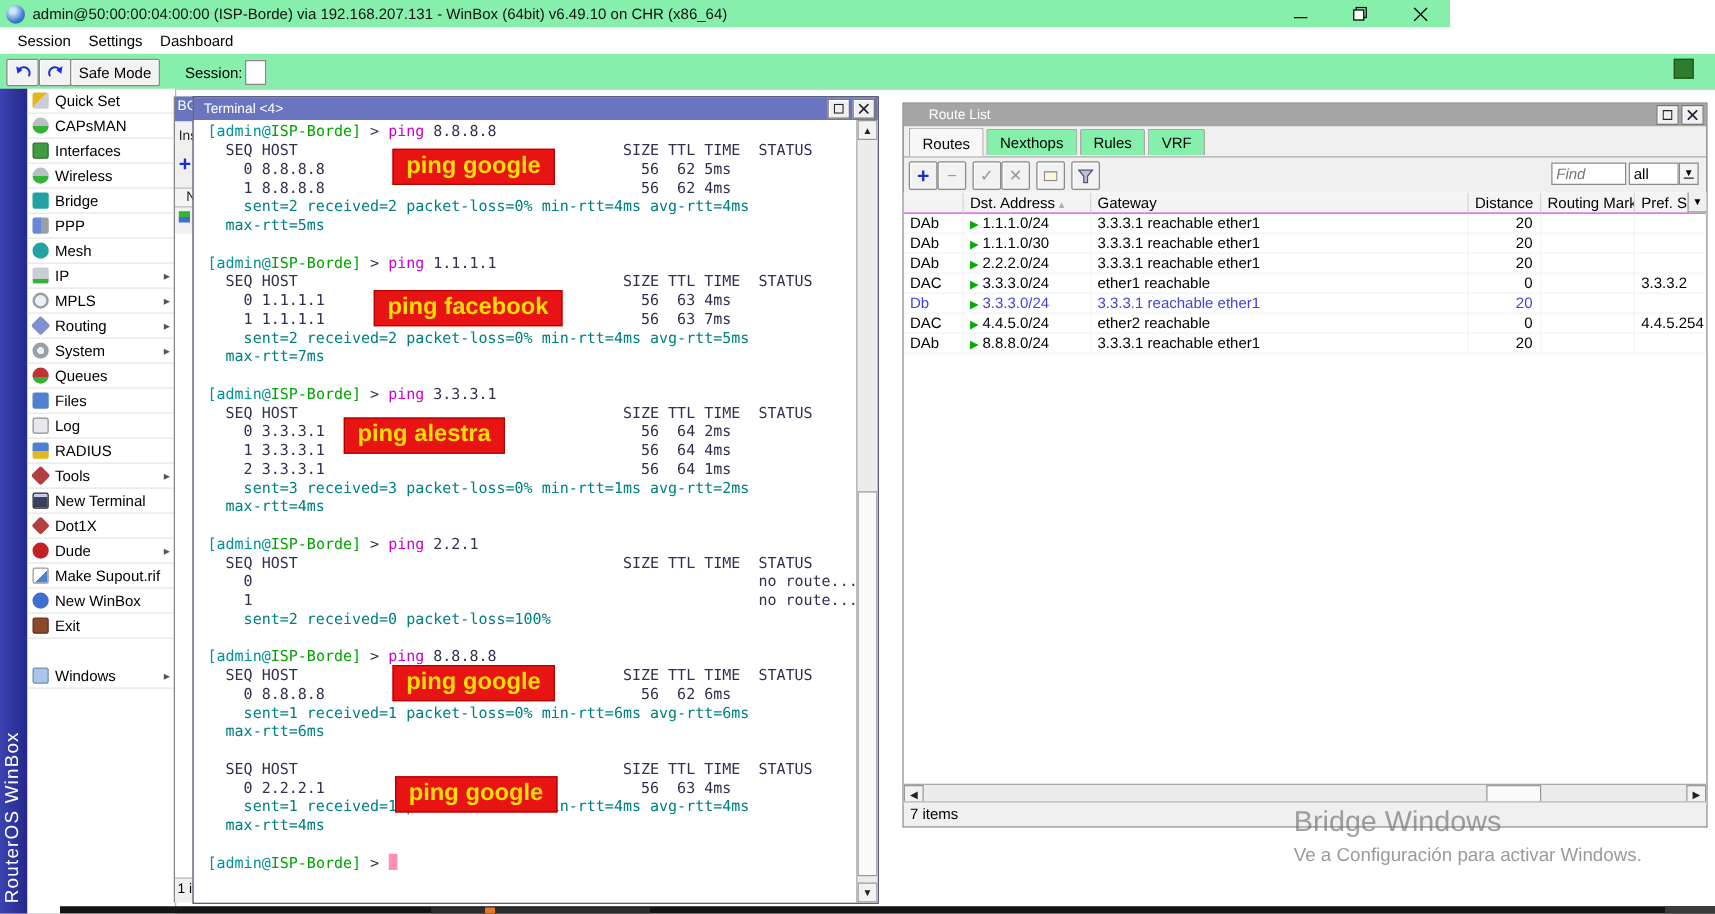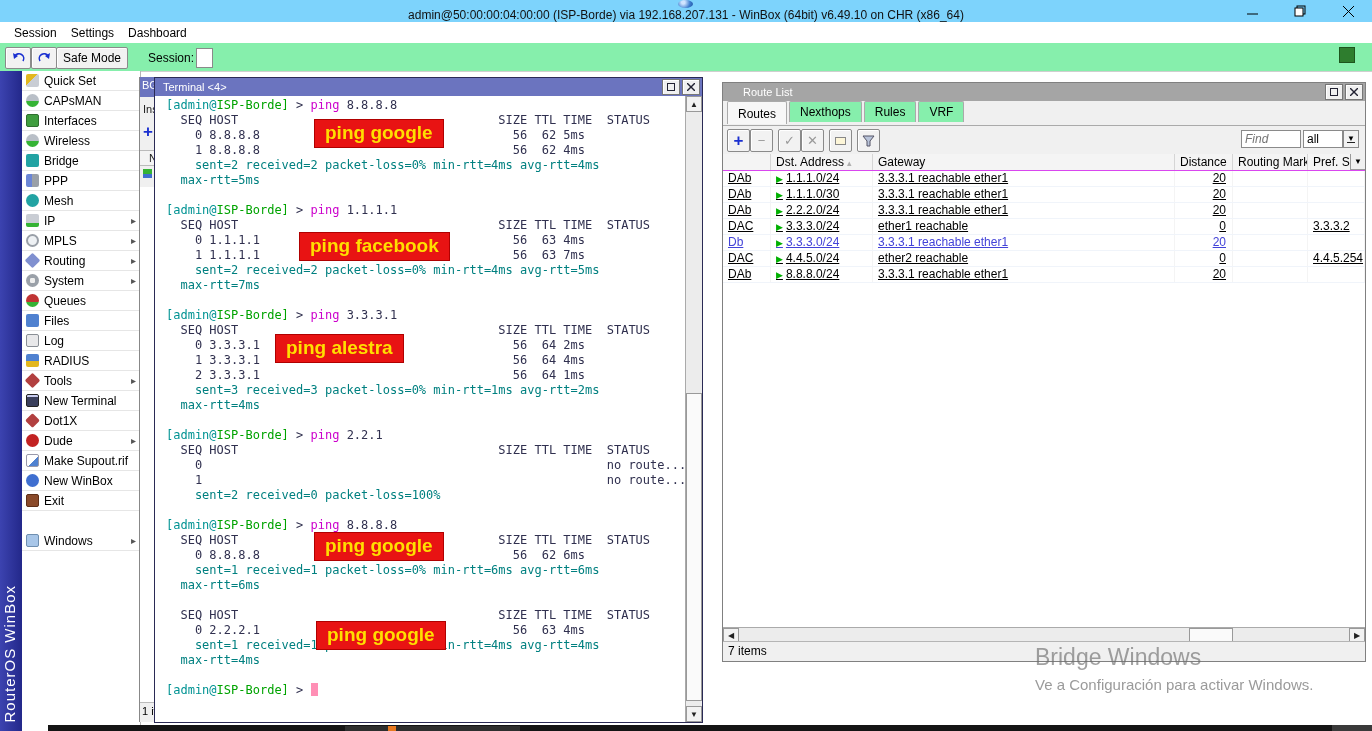--- a/index.html
+++ b/index.html
@@ -1,19 +1,19 @@
 <!DOCTYPE html>
 <html><head>
 <meta charset="utf-8">
 <style>
   html,body{margin:0;padding:0;background:#666;}
   #screen{position:relative;width:1372px;height:731px;background:#fff;overflow:hidden;
     font-family:"Liberation Sans",sans-serif;font-size:12px;color:#000;}
   
-  .titlebar{position:absolute;left:0;top:0;width:1372px;height:22px;background:#7dd3fc;display:flex;align-items:center;flex-direction:column;}
+  .titlebar{position:absolute;left:0;top:0;width:1160px;height:22px;background:#86efac;display:flex;align-items:center;}
   .appicon{width:15px;height:15px;border-radius:50%;margin:0 6px 0 5px;
     background:radial-gradient(circle at 35% 30%,#cfe4ff 15%,#3f7fd0 60%,#1c4fa0);}
   .apptitle{font-size:12px;color:#111;}
   .wincontrols{position:absolute;right:0;top:0;height:22px;display:flex;}
   .wcbtn{width:48px;height:22px;display:flex;align-items:center;justify-content:center;}
   .menubar{position:absolute;left:0;top:22px;width:1372px;height:21px;background:#fff;display:flex;align-items:center;}
   .menu-item{margin-left:14px;font-size:12px;}
   .toolbar{position:absolute;left:0;top:43px;width:1372px;height:28px;background:#86efac;border-bottom:1px solid #cfcfcf;}
   .tbtn{position:absolute;top:4px;height:20px;background:#f2f2f2;border:1px solid #8a8a8a;border-radius:2px;
     display:flex;align-items:center;justify-content:center;font-size:13px;color:#1a2fd0;box-shadow:inset 1px 1px 0 #fff;}
@@ -87,21 +87,21 @@
     font-weight:bold;font-size:19px;padding:2px 10px 3px 10px;white-space:nowrap;}
   .vscroll{position:absolute;right:0;top:18px;width:17px;bottom:0;background:#ececec;border-left:1px solid #aaa;box-sizing:border-box;}
   .sbtn{position:absolute;left:0;width:16px;height:16px;background:#f2f2f2;border:1px solid #999;
     box-sizing:border-box;font-size:8px;color:#222;display:flex;align-items:center;justify-content:center;}
   .vthumb{position:absolute;left:0;width:16px;background:#fafafa;border:1px solid #999;box-sizing:border-box;}
   
   .route-win{position:absolute;left:722px;top:82px;width:644px;height:580px;border:1px solid #808080;
     background:#f0f0f0;box-sizing:border-box;}
   .route-title{height:18px;background:#a5a5a5;color:#fff;display:flex;align-items:center;padding-left:20px;font-size:11px;}
   .route-title .btns{margin-left:auto;margin-right:2px;display:flex;}
-  .rtabs{height:24px;display:flex;align-items:flex-start;padding-left:4px;border-bottom:1px solid #aaa;}
+  .rtabs{height:24px;display:flex;align-items:center;padding-left:4px;border-bottom:1px solid #aaa;}
   .rtab{padding:3px 10px;font-size:12px;border:1px solid #aaa;border-bottom:none;margin-right:2px;
     background:#86efac;border-radius:2px 2px 0 0;}
   .rtab.active{background:#f7f7f7;padding-top:5px;}
   .rtoolbar{position:relative;height:29px;}
   .rbtn{position:absolute;top:3px;width:21px;height:21px;background:#f2f2f2;border:1px solid #8a8a8a;border-radius:2px;
     display:flex;align-items:center;justify-content:center;box-shadow:inset 1px 1px 0 #fff;font-size:13px;color:#999;}
   .rbtn.plus{color:#1a2fd0;font-weight:bold;font-size:17px;}
   .findbox{position:absolute;right:64px;top:4px;width:60px;height:18px;border:1px solid #8a8a8a;
     font-size:12px;font-style:italic;color:#777;padding:0 3px;box-sizing:border-box;font-family:"Liberation Sans",sans-serif;}
   .allbox{position:absolute;right:22px;top:4px;width:40px;height:18px;border:1px solid #8a8a8a;background:#fff;
@@ -110,21 +110,21 @@
     box-sizing:border-box;font-size:8px;display:flex;align-items:center;justify-content:center;}
   .alldrop i{border-bottom:1px solid #222;font-style:normal;line-height:7px;}
   .rtable{position:absolute;left:0;top:71px;right:0;bottom:33px;background:#fff;overflow:hidden;}
   .rhead{display:grid;grid-template-columns:48px 102px 302px 58px 75px 57px;height:16px;background:#f4f4f4;
     border-bottom:1px solid #d946ef;}
   .rhead .hc{border-right:1px solid #d5d5d5;padding:1px 0 0 5px;white-space:nowrap;overflow:hidden;font-size:12px;}
   .sorttri{color:#b0b0b0;font-size:9px;margin-left:3px;}
   .hopts{position:absolute;right:0;top:71px;width:15px;height:16px;background:#f0f0f0;border-left:1px solid #999;
     border-bottom:1px solid #999;font-size:8px;display:flex;align-items:center;justify-content:center;box-sizing:border-box;}
   .rrow{display:grid;grid-template-columns:48px 102px 302px 58px 75px 57px;height:15px;border-bottom:1px solid #f0f4fa;}
-  .rrow div{padding-left:5px;white-space:nowrap;overflow:hidden;font-size:12px;line-height:15px;border-right:1px solid #f4f4f4;text-decoration:underline;}
+  .rrow div{padding-left:5px;white-space:nowrap;overflow:hidden;font-size:12px;line-height:15px;border-right:1px solid #f4f4f4;}
   .rrow .dist{text-align:right;padding-right:6px;}
   .rrow.hl div{color:#4242d8;}
   .rarrow{color:#00b000;font-size:9px;margin-right:3px;}
   .hscroll{position:absolute;left:0;right:0;bottom:17px;height:16px;background:#ececec;border-top:1px solid #aaa;}
   .hthumb{position:absolute;top:0;height:15px;background:#fafafa;border:1px solid #999;box-sizing:border-box;}
   .rstatus{position:absolute;left:0;right:0;bottom:0;height:17px;background:#f0f0f0;border-top:1px solid #b5b5b5;
     font-size:12px;padding:2px 0 0 5px;}
   
   .wm1{position:absolute;left:1035px;top:644px;font-size:23px;color:rgba(110,110,110,.65);}
   .wm2{position:absolute;left:1035px;top:676px;font-size:15px;color:rgba(120,120,120,.75);}

